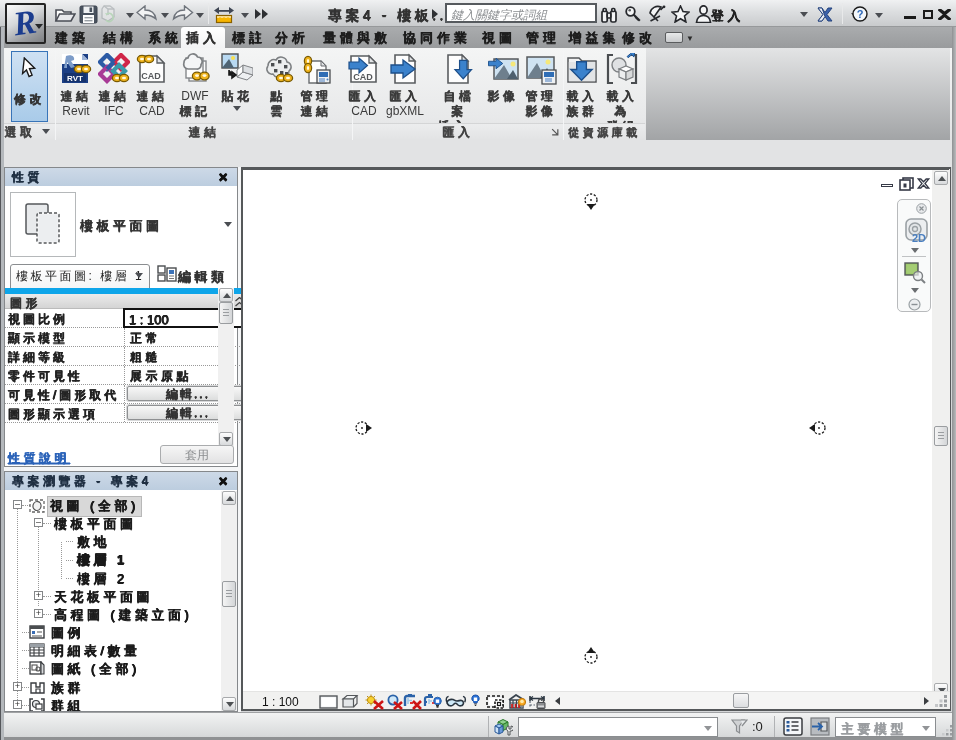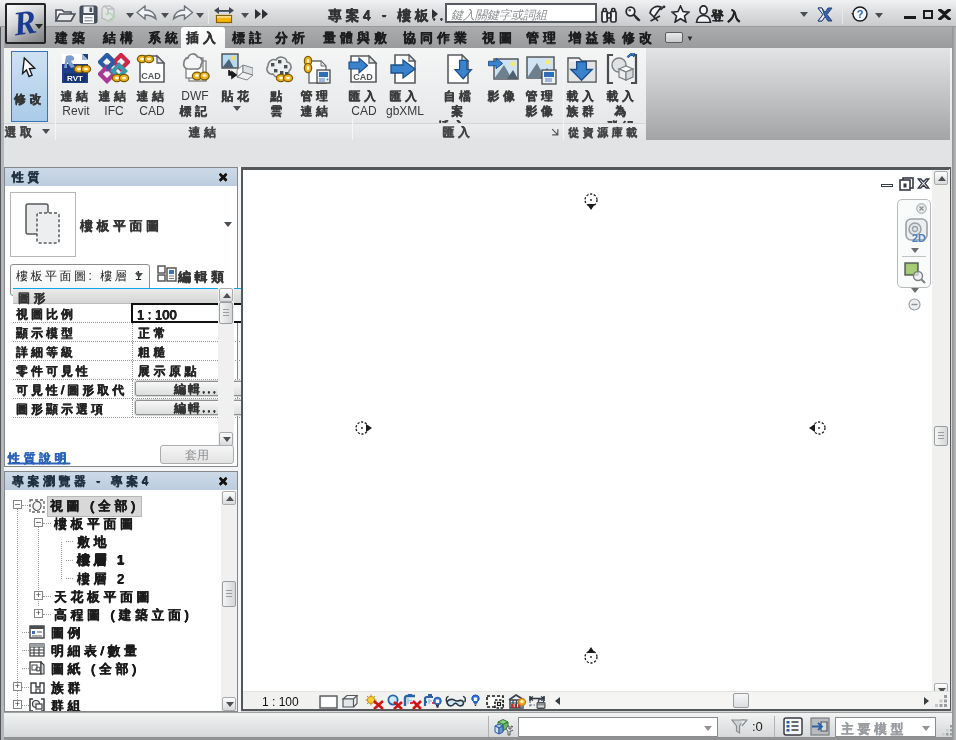--- a/index.html
+++ b/index.html
@@ -429,21 +429,21 @@
 <div class="dar" style="position:absolute;right:6px;top:8px"></div>
     </div>
 <svg class="abs" style="left:152px;top:96px" width="20" height="20" viewBox="0 0 20 20">
       <rect x="1" y="2" width="7" height="7" fill="#fff" stroke="#4a4d50" stroke-width="1.4"></rect>
       <rect x="1" y="11" width="7" height="6" fill="#fff" stroke="#4a4d50" stroke-width="1.4"></rect>
       <rect x="10" y="4" width="9" height="13" fill="#fff" stroke="#4a4d50" stroke-width="1.4"></rect>
       <rect x="12" y="6" width="5" height="4" fill="#3b72b8"></rect>
       <path d="M12 12 h5 M12 14.5 h5" stroke="#777" stroke-width="1.2"></path>
     </svg>
 <div class="abs cj" style="left:173px;top:100px;font-size:13px;color:#333">編輯類型</div>
-<div class="abs" id="ptable" style="left:8px;top:120px;width:247px;height:158px;border-top:1px solid #0ea5e9">
+<div class="abs" id="ptable" style="left:0px;top:120px;width:247px;height:158px;border-top:6px solid #0ea5e9">
 <div style="height:15px;background:linear-gradient(#ebebeb,#d4d4d4);border-bottom:1px solid #bbb;position:relative">
         <span style="position:absolute;left:5px;top:1px;color:#333" class="cj">圖形</span>
         <svg style="position:absolute;right:8px;top:3px" width="9" height="10" viewBox="0 0 9 10">
           <path d="M0.5 4 L4.5 0.5 L8.5 4 M0.5 9 L4.5 5.5 L8.5 9" fill="none" stroke="#444" stroke-width="1.3"></path>
         </svg>
       </div>
 <div class="prow">
         <span class="pk">視圖比例</span>
         <span class="pv" style="border:2px solid #111;background:#fff;margin:-1px;padding-left:4px;font-size:13px">1 : 100</span>
       </div>
@@ -615,21 +615,21 @@
       <svg class="abs" style="left:564px;top:247px" width="24" height="24" viewBox="0 0 24 24">
         <circle cx="12" cy="12" r="6" fill="#fff" stroke="#1a1a1a" stroke-width="1.3" stroke-dasharray="2.2 1.6"></circle>
         <path d="M8 8 L8 16 L2 12 Z" fill="#1a1a1a"></path>
         <circle cx="12" cy="12" r="0.9" fill="#1a1a1a"></circle>
       </svg>
       <svg class="abs" style="left:336px;top:476px" width="24" height="24" viewBox="0 0 24 24">
         <circle cx="12" cy="12" r="6" fill="#fff" stroke="#1a1a1a" stroke-width="1.3" stroke-dasharray="2.2 1.6"></circle>
         <path d="M8 8 L16 8 L12 2 Z" fill="#1a1a1a"></path>
         <circle cx="12" cy="12" r="0.9" fill="#1a1a1a"></circle>
       </svg>
-<div class="abs" id="navbar" style="left:654px;top:30px;width:34px;height:89px;background:rgba(248,249,250,0.9);border:1px solid #b8babc;border-radius:5px">
+<div class="abs" id="navbar" style="left:654px;top:30px;width:34px;height:113px;background:rgba(248,249,250,0.9);border:1px solid #b8babc;border-radius:5px">
 <svg class="abs" style="right:3px;top:3px" width="11" height="11" viewBox="0 0 11 11">
           <circle cx="5.5" cy="5.5" r="4.8" fill="#e8eaec" stroke="#9aa0a4"></circle>
           <path d="M3.5 3.5 L7.5 7.5 M7.5 3.5 L3.5 7.5" stroke="#8a9094" stroke-width="1.2"></path>
         </svg>
 <svg class="abs" style="left:5px;top:17px" width="26" height="26" viewBox="0 0 26 26">
           <path d="M8 2 h11 a5 5 0 0 1 5 5 v11 a5 5 0 0 1 -5 5 h-11 a5 5 0 0 1 -5 -5 v-11 a5 5 0 0 1 5 -5" fill="#eceef0" stroke="#9ba1a5" stroke-width="1.6"></path>
           <circle cx="12" cy="12" r="6" fill="#e2e5e7" stroke="#9ba1a5" stroke-width="1.5"></circle>
           <circle cx="12" cy="12" r="2.5" fill="none" stroke="#9ba1a5" stroke-width="1.3"></circle>
         </svg>
 <text></text>

